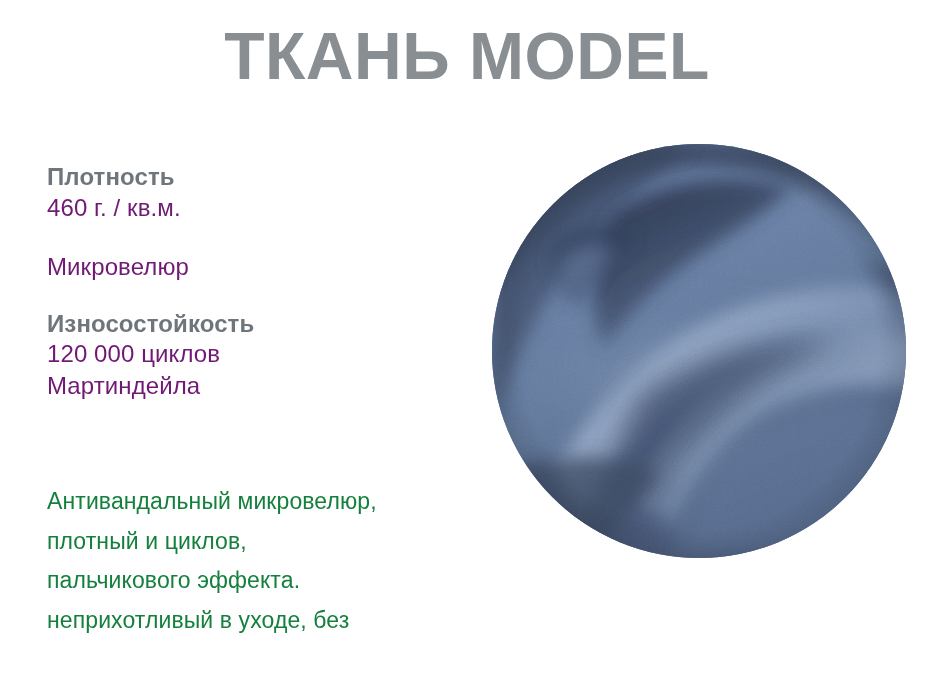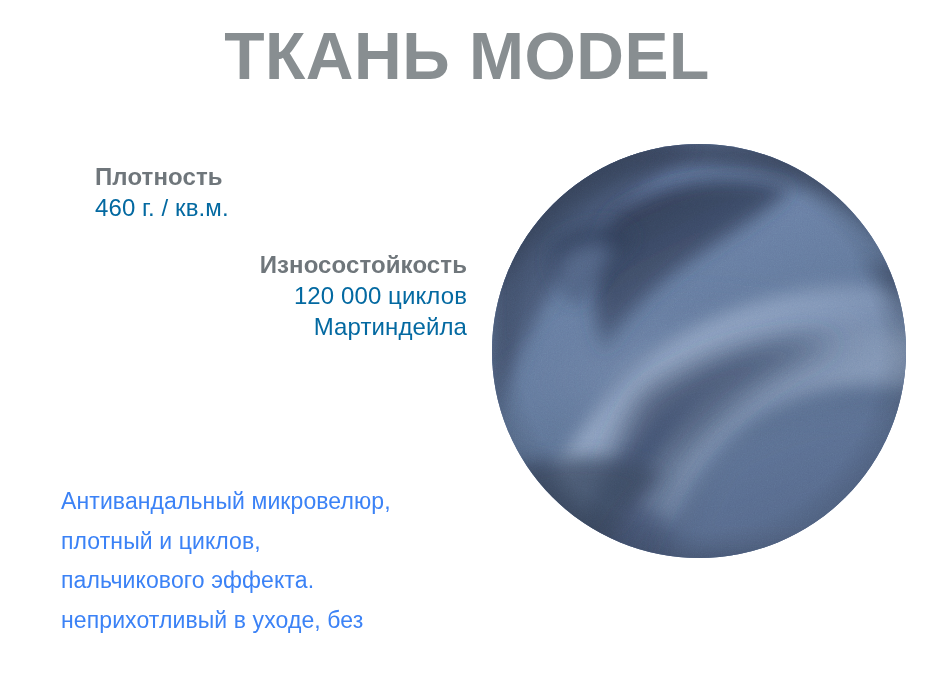--- a/index.html
+++ b/index.html
@@ -41,52 +41,50 @@
   
   .spec-column {
     position: absolute;
     left: 47px;
     top: 163px;
     width: 420px;
   }
 
   .spec-block {
     margin-bottom: 27px;
-    margin-left: 48px;
   }
   .spec-block:last-of-type {
     margin-bottom: 0;
-    text-align: right;
   }
 
   .spec-label {
     font-size: 24px;
     font-weight: bold;
     color: #6f767b;
     line-height: 1.2;
     letter-spacing: 0.1px;
   }
 
   .spec-value {
     font-size: 24px;
     font-weight: normal;
-    color: #0369a1;
+    color: #701a75;
     line-height: 1.33;
     letter-spacing: 0.1px;
   }
 
   
   .description {
     position: absolute;
-    left: 61px;
+    left: 47px;
     top: 482px;
     width: 420px;
     font-size: 23px;
     font-weight: normal;
-    color: #3b82f6;
+    color: #15803d;
     line-height: 1.72;
     letter-spacing: 0.1px;
   }
   .description .line {
     display: block;
     white-space: nowrap;
   }
 
   
   .fabric-circle {
@@ -114,20 +112,21 @@
   <div class="title">ТКАНЬ MODEL</div>
 
   <div class="spec-column">
 
     <div class="spec-block">
       <div class="spec-label">Плотность</div>
       <div class="spec-value">460 г. / кв.м.</div>
     </div>
 
     <div class="spec-block">
+      <div class="spec-value">Микровелюр</div>
     </div>
 
     <div class="spec-block">
       <div class="spec-label">Износостойкость</div>
       <div class="spec-value">120 000 циклов</div>
       <div class="spec-value">Мартиндейла</div>
     </div>
 
   </div>
 

